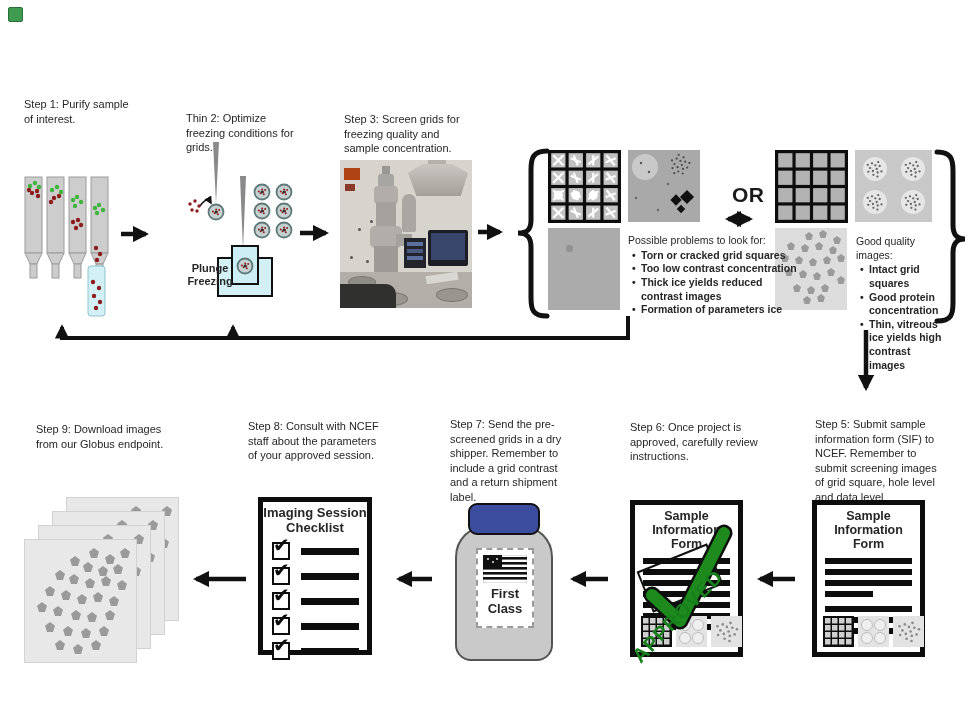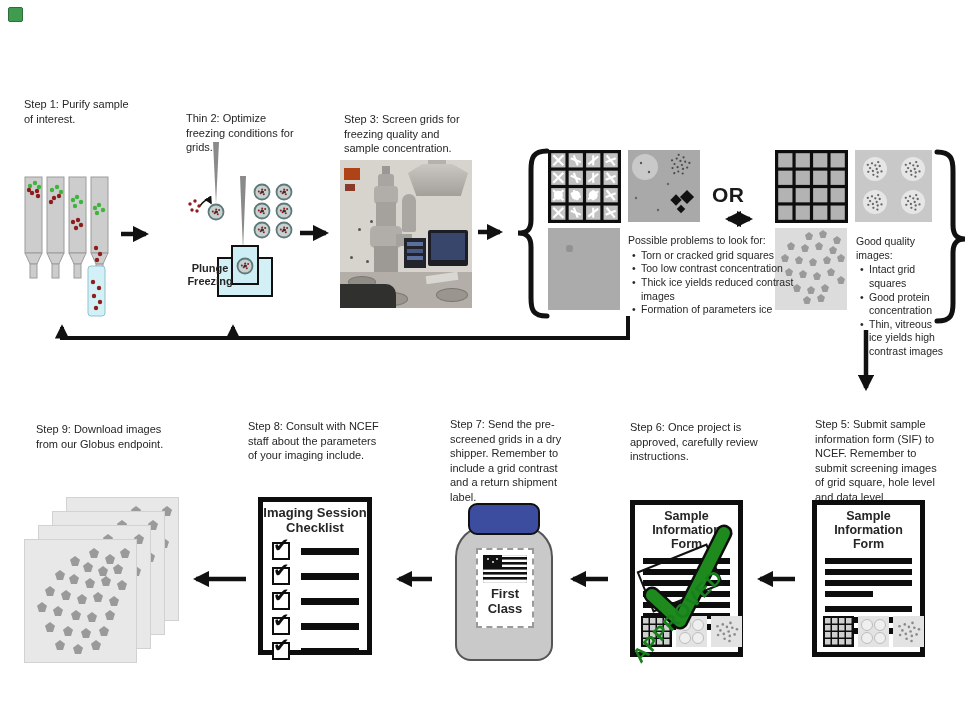--- a/index.html
+++ b/index.html
@@ -3,21 +3,21 @@
 <meta charset="utf-8">
 <style>
   html,body{margin:0;padding:0;background:#fff;}
   #canvas{position:relative;width:970px;height:728px;background:#fff;overflow:hidden;
           font-family:"Liberation Sans",sans-serif;color:#262626;}
   .abs{position:absolute;}
   .step{position:absolute;font-size:11px;line-height:1.32;color:#262626;}
   .note{position:absolute;font-size:10.5px;line-height:1.3;color:#262626;}
   .note-title{margin-bottom:1px;}
   .note ul{margin:0;padding-left:13px;list-style:none;}
-  .note li{position:relative;}
+  .note li{position:relative;font-weight:bold;}
   .note li::before{content:"\2022";position:absolute;left:-9px;}
   .or-label{position:absolute;font-size:21px;font-weight:600;letter-spacing:.5px;color:#1a1a1a;}
   
   .doc{position:absolute;width:103px;height:147px;background:#fff;border:5px solid #0d0d0d;}
   .doc-title{font-weight:bold;font-size:12.5px;line-height:1.12;text-align:center;margin-top:4px;}
   .bars{margin:7px 8px 0 8px;}
   .bar{height:6px;background:#0d0d0d;margin-bottom:5px;}
   .bar.short{width:55%;}
   .bar.gap{margin-top:9px;}
   .thumbrow{position:absolute;left:6px;bottom:5px;display:flex;gap:4px;}
@@ -40,21 +40,21 @@
 <div id="canvas">
 
   <div class="abs" style="left:8px;top:7px;width:13px;height:13px;background:#3e9b4f;border:1px solid #2c6e38;border-radius:2px;"></div>
 
   <div class="step" style="left:24px;top:97px;width:112px">Step 1: Purify sample of interest.</div>
   <div class="step" style="left:186px;top:111px;width:122px">Thin 2: Optimize freezing conditions for grids.</div>
   <div class="step" style="left:344px;top:112px;width:130px">Step 3: Screen grids for freezing quality and sample concentration.</div>
   <div class="step" style="left:815px;top:417px;width:122px">Step 5: Submit sample information form (SIF) to NCEF. Remember to submit screening images of grid square, hole level and data level magnifications.</div>
   <div class="step" style="left:630px;top:420px;width:130px">Step 6: Once project is approved, carefully review instructions.</div>
   <div class="step" style="left:450px;top:417px;width:115px">Step 7: Send the pre-screened grids in a dry shipper. Remember to include a grid contrast and a return shipment label.</div>
-  <div class="step" style="left:248px;top:419px;width:138px">Step 8: Consult with NCEF staff about the parameters of your imaging include.</div>
+  <div class="step" style="left:248px;top:419px;width:138px">Step 8: Consult with NCEF staff about the parameters of your approved session.</div>
   <div class="step" style="left:36px;top:422px;width:145px">Step 9: Download images from our Globus endpoint.</div>
 
   <svg id="g-columns" class="abs" style="left:24px;top:160px" width="92" height="165">
       <rect x="1" y="17" width="17" height="76" fill="#cdcdcd" stroke="#9b9b9b"></rect>
       <polygon points="1,93 18,93 13,104 6,104" fill="#cdcdcd" stroke="#9b9b9b"></polygon>
       <rect x="6" y="104" width="7" height="14" fill="#cdcdcd" stroke="#9b9b9b"></rect>
       <rect x="23" y="17" width="17" height="76" fill="#cdcdcd" stroke="#9b9b9b"></rect>
       <polygon points="23,93 40,93 35,104 28,104" fill="#cdcdcd" stroke="#9b9b9b"></polygon>
       <rect x="28" y="104" width="7" height="14" fill="#cdcdcd" stroke="#9b9b9b"></rect>
       <rect x="45" y="17" width="17" height="76" fill="#cdcdcd" stroke="#9b9b9b"></rect>
@@ -286,21 +286,21 @@
       <circle cx="48.7" cy="8.6" r="1.1" fill="#4a4a4a"></circle>
       <circle cx="59.2" cy="17.6" r="1.1" fill="#4a4a4a"></circle>
       <circle cx="44.5" cy="18.1" r="1.1" fill="#4a4a4a"></circle>
       <circle cx="55.6" cy="7.3" r="1.1" fill="#4a4a4a"></circle>
       <circle cx="54.7" cy="23.5" r="1.1" fill="#4a4a4a"></circle>
       <circle cx="44.0" cy="10.3" r="1.1" fill="#4a4a4a"></circle>
       <circle cx="61.4" cy="12.9" r="1.1" fill="#4a4a4a"></circle>
       <circle cx="46.3" cy="23.2" r="1.1" fill="#4a4a4a"></circle>
       <circle cx="50.7" cy="4.8" r="1.1" fill="#4a4a4a"></circle>
     </svg>
-  <div class="or-label" style="left:712px;top:183px">OR</div>
+  <div class="or-label" style="left:732px;top:183px">OR</div>
   <svg id="g-goodgrid" class="imgtile" style="left:775px;top:150px" width="73" height="73">
       <rect width="73" height="73" fill="#0d0d0d"></rect>
       <rect x="3.2" y="3.2" width="14.25" height="14.25" fill="#b3b3b3"></rect>
       <rect x="20.65" y="3.2" width="14.25" height="14.25" fill="#b3b3b3"></rect>
       <rect x="38.1" y="3.2" width="14.25" height="14.25" fill="#b3b3b3"></rect>
       <rect x="55.55" y="3.2" width="14.25" height="14.25" fill="#b3b3b3"></rect>
       <rect x="3.2" y="20.65" width="14.25" height="14.25" fill="#b3b3b3"></rect>
       <rect x="20.65" y="20.65" width="14.25" height="14.25" fill="#b3b3b3"></rect>
       <rect x="38.1" y="20.65" width="14.25" height="14.25" fill="#b3b3b3"></rect>
       <rect x="55.55" y="20.65" width="14.25" height="14.25" fill="#b3b3b3"></rect>

